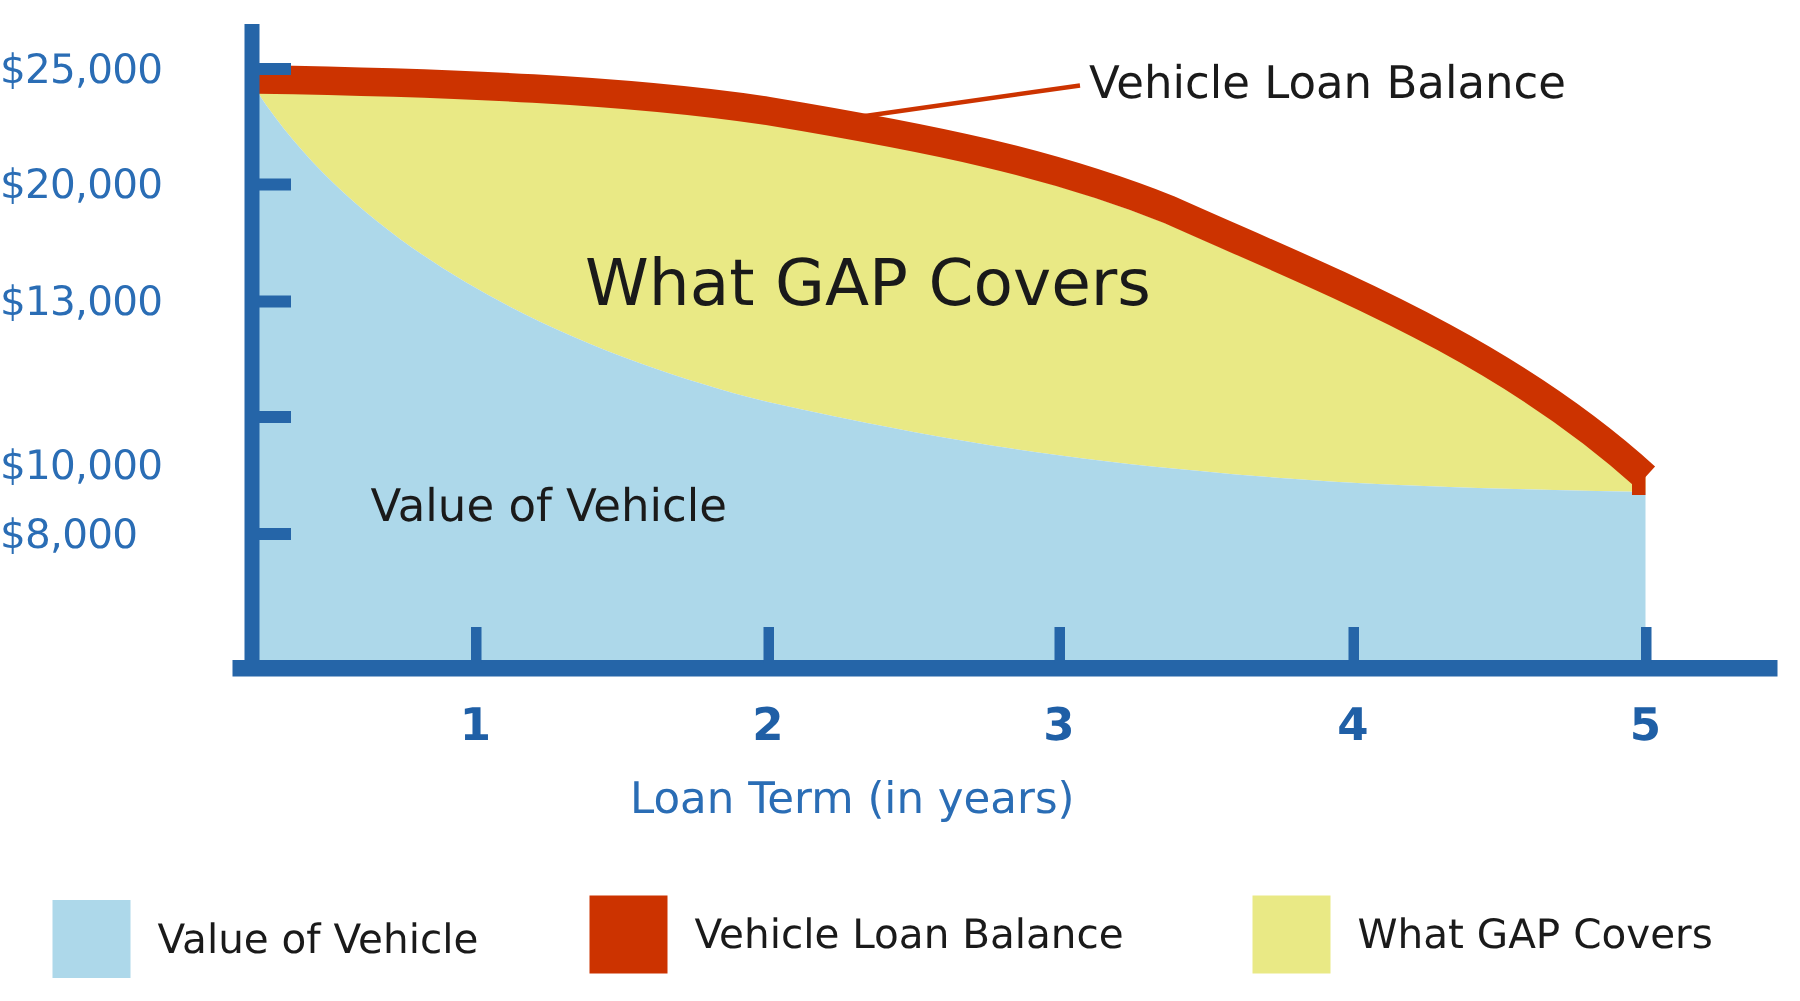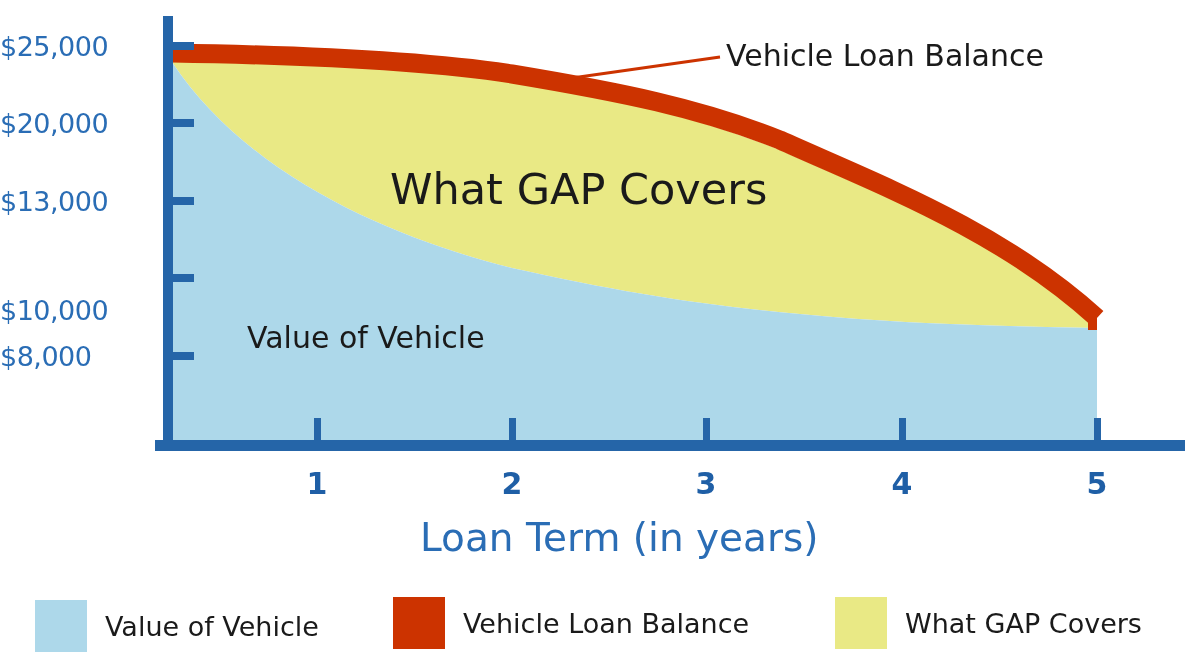--- a/index.html
+++ b/index.html
@@ -1,20 +1,20 @@
 <!DOCTYPE html>
 <html><head>
 <meta charset="utf-8">
 <style>
   html,body{margin:0;padding:0;background:#ffffff;}
   body{width:1200px;height:667px;position:relative;overflow:hidden;font-family:"DejaVu Sans","Liberation Sans",sans-serif;}
   #chart{position:absolute;left:0;top:0;}
   .ylab{position:absolute;width:150px;text-align:left;font-size:27px;color:#2a6db5;letter-spacing:-0.5px;}
   .xlab{position:absolute;width:40px;text-align:center;font-size:30px;font-weight:bold;color:#1f5fa6;}
-  .xtitle{position:absolute;left:420px;top:515px;font-size:39px;color:#2a6db5;}
+  .xtitle{position:absolute;left:420px;top:515px;font-size:29px;color:#2a6db5;}
   .ann{position:absolute;color:#1a1a1a;}
   .legend{position:absolute;top:597px;left:0;width:1200px;height:60px;}
   .lg-item{position:absolute;display:flex;align-items:center;}
   .swatch{width:52px;height:52px;margin-right:18px;}
   .lg-label{font-size:27px;color:#1a1a1a;}
 </style>
 </head>
 <body>
 
 <svg id="chart" width="1200" height="667" viewBox="0 0 1200 667">

